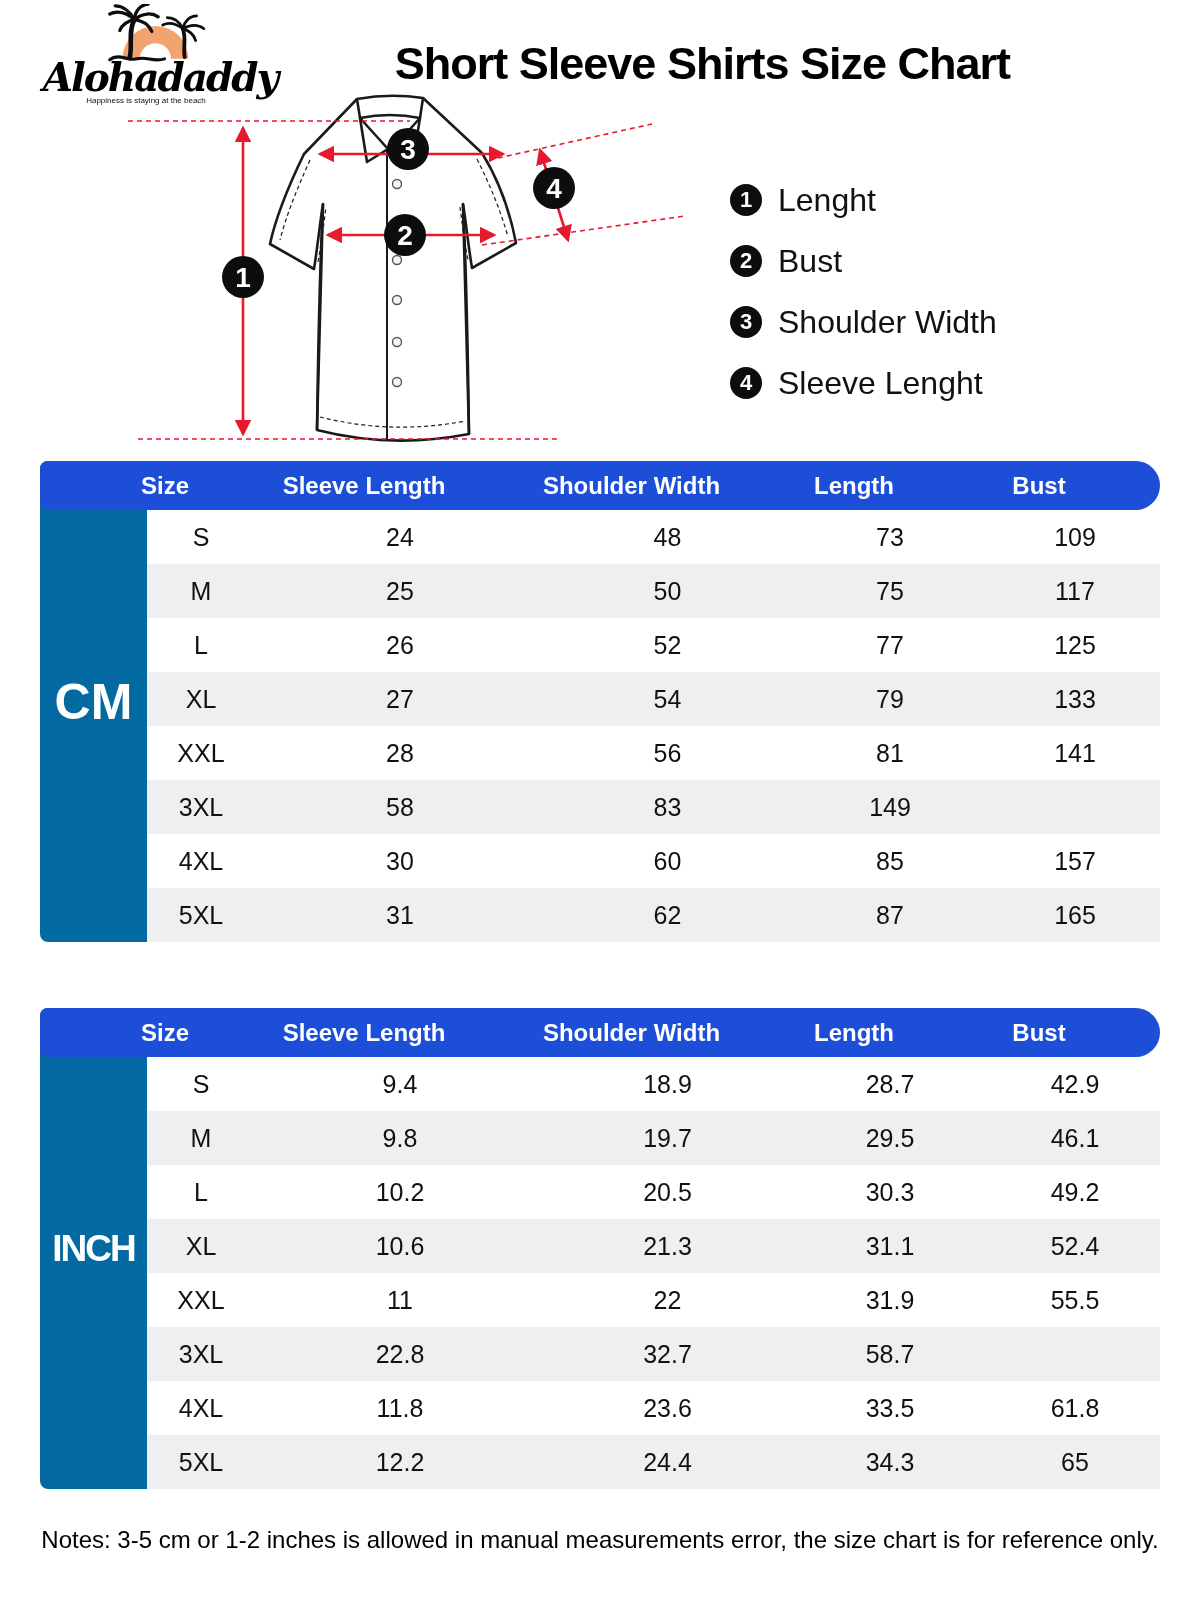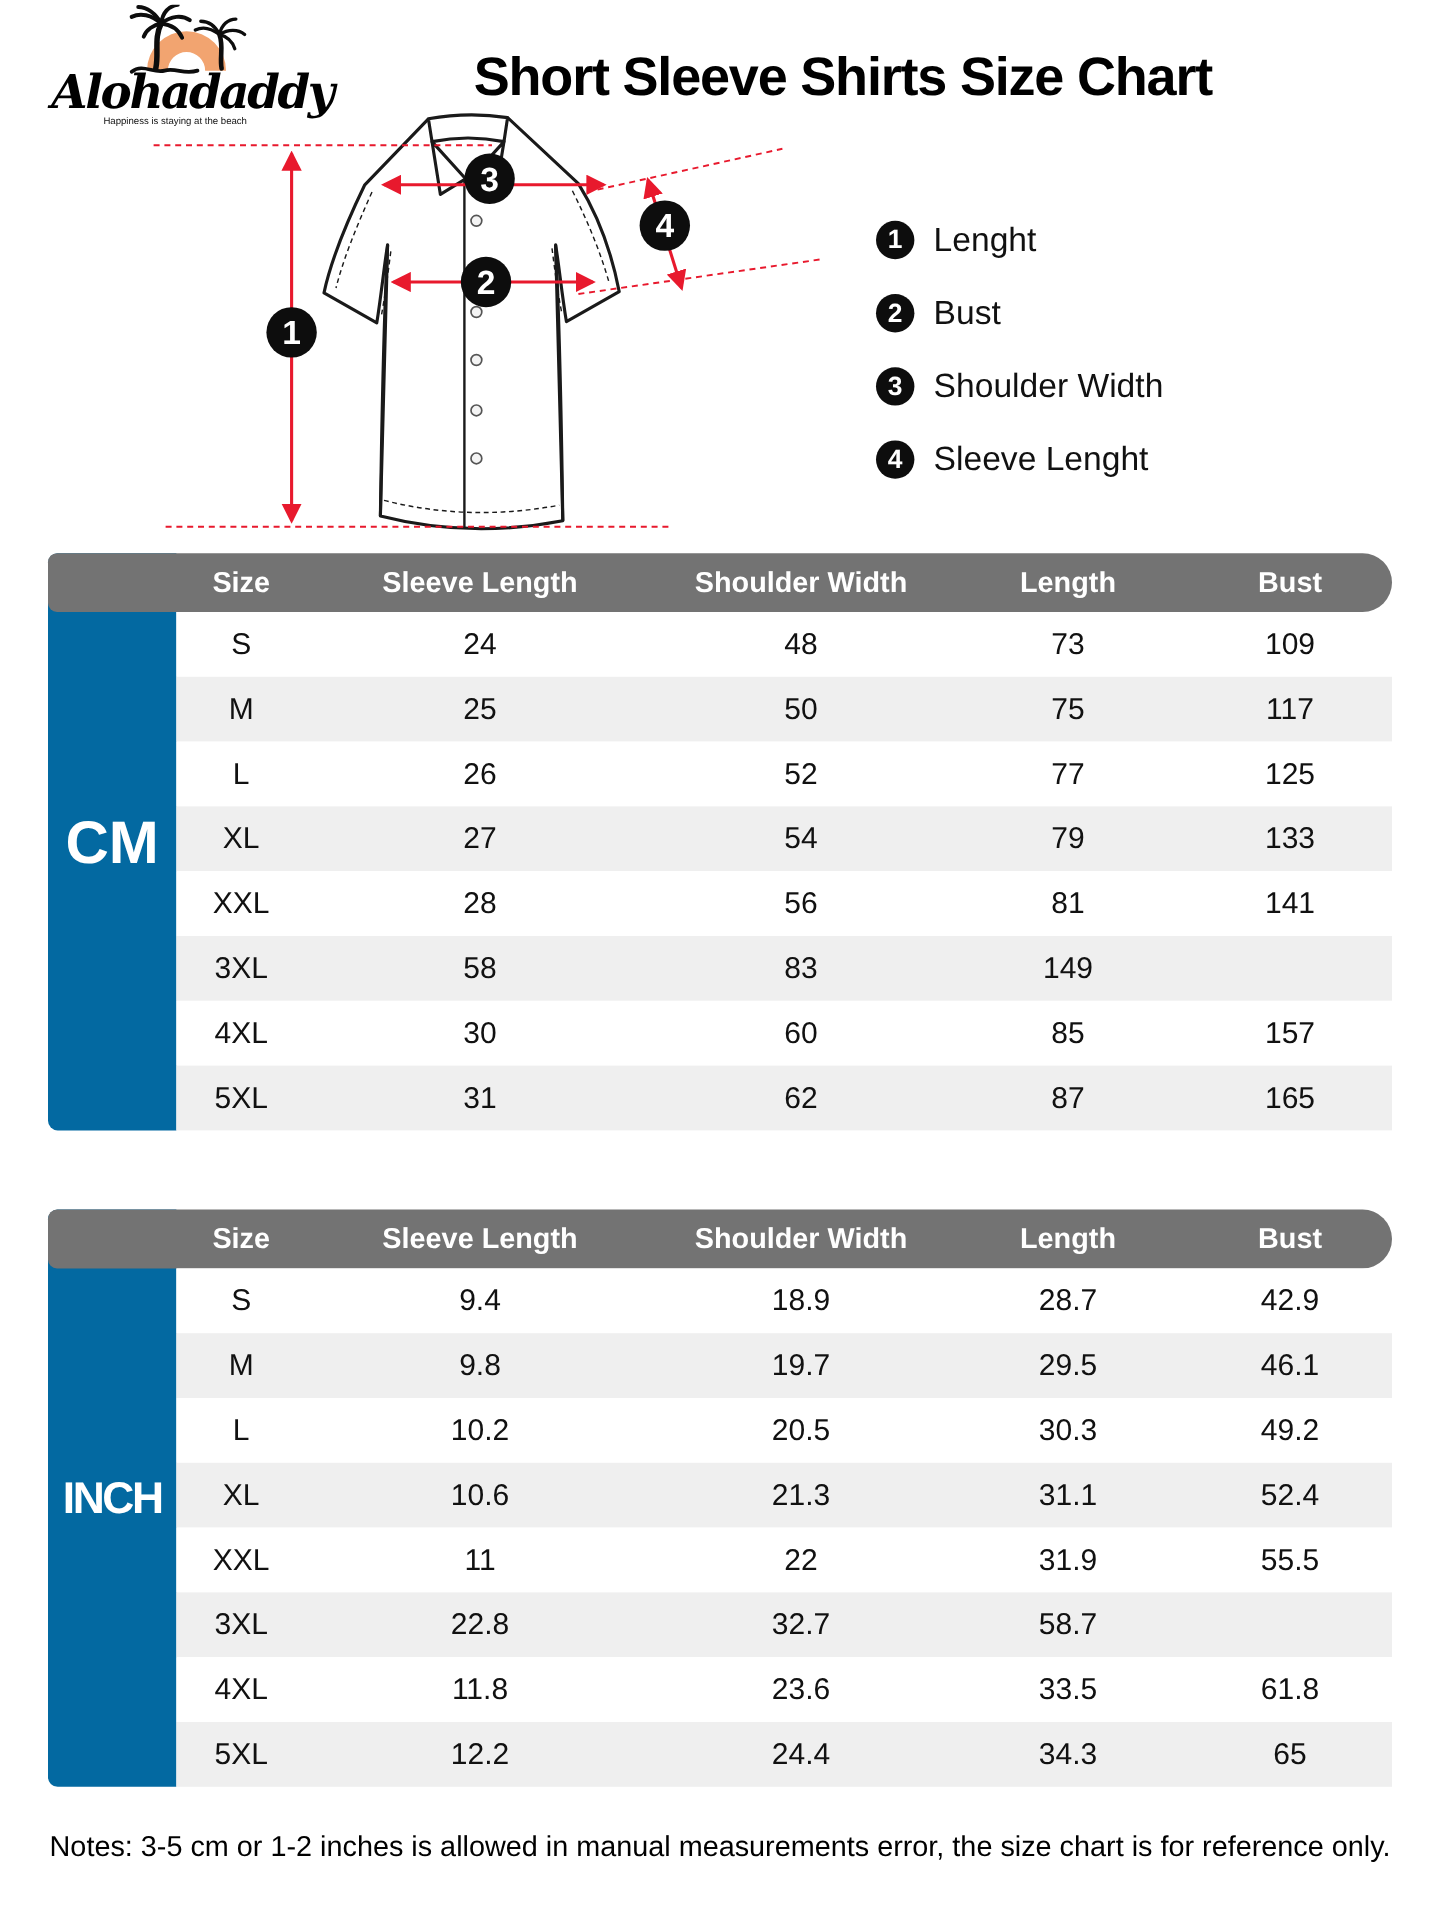--- a/index.html
+++ b/index.html
@@ -17,36 +17,36 @@
   .page-title { position:absolute; left:270px; top:38px; width:740px; text-align:right;
                 font-size:45px; font-weight:bold; letter-spacing:-1px; white-space:nowrap; }
 
   
   .diagram-svg { position:absolute; left:120px; top:92px; }
 
   .legend { position:absolute; left:730px; top:178px; width:330px; }
   .legend-item { display:flex; align-items:center; gap:16px; height:44px; margin-bottom:17px; }
   .legend-num { width:32px; height:32px; border-radius:50%; background:#0d0d0d; color:#fff;
                 font-weight:bold; font-size:22px; display:flex; align-items:center; justify-content:center; flex:0 0 32px; }
-  .legend-label { font-size:28px; color:#111; }
+  .legend-label { font-size:32px; color:#111; }
 
   
   .size-table { position:absolute; left:40px; width:1120px; height:481px; }
   .table-cm   { top:461px; }
   .table-inch { top:1008px; }
   .band { position:absolute; left:0; top:0; width:107px; height:481px; background:#0369a1;
           border-radius:8px 0 0 8px; display:flex; align-items:center; justify-content:center; }
   .band-label { color:#fff; font-weight:bold; }
   .table-cm .band-label { font-size:50px; letter-spacing:0; }
   .table-inch .band-label { font-size:37px; letter-spacing:-2px; }
 
   .cols { display:grid; grid-template-columns:108px 290px 245px 200px 170px;
           align-items:center; text-align:center; }
-  .thead { position:absolute; left:0; top:0; width:1120px; height:49px; background:#737373;
-           border-radius:8px 26px 26px 8px; padding-left:107px; color:#fff;
+  .thead { position:absolute; left:0; top:0; width:1120px; height:49px; background:#1d4ed8;
+           border-radius:8px 26px 26px 8px; padding-left:71px; color:#fff;
            font-weight:bold; font-size:24px; }
   .thead.cols { display:grid; }
   .tbody { position:absolute; left:107px; top:49px; width:1013px; }
   .tr { height:54px; background:#fff; }
   .tr.alt { background:#efefef; }
   .td { font-size:25px; color:#111; }
 
   
   .notes { position:absolute; left:0; top:1526px; width:1200px; text-align:center;
            font-size:24px; color:#000; }

